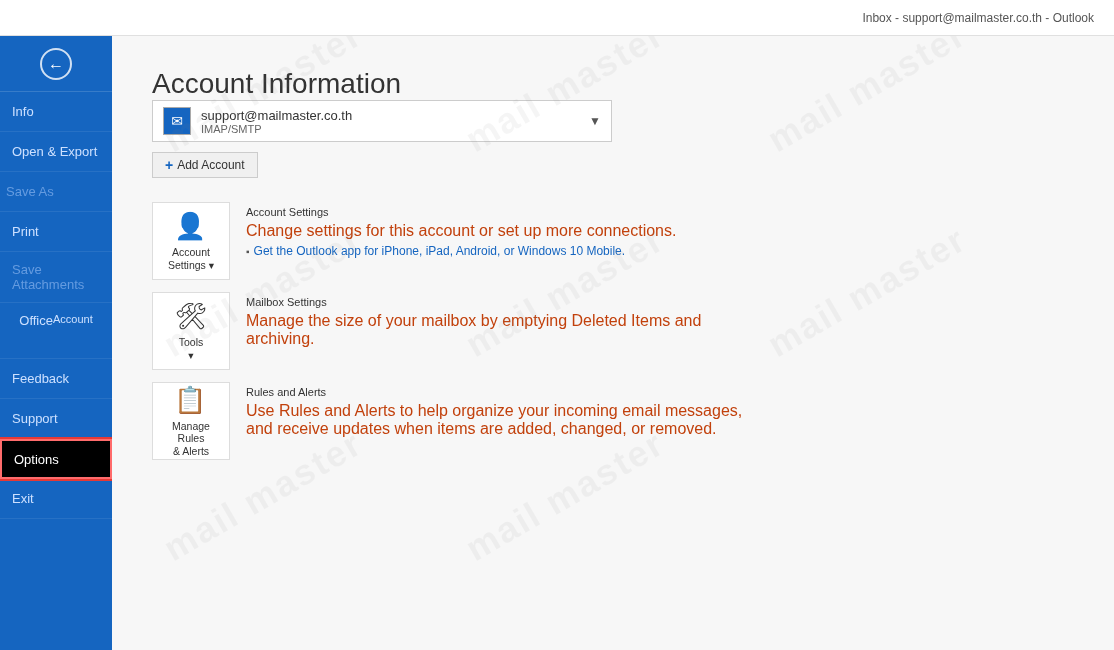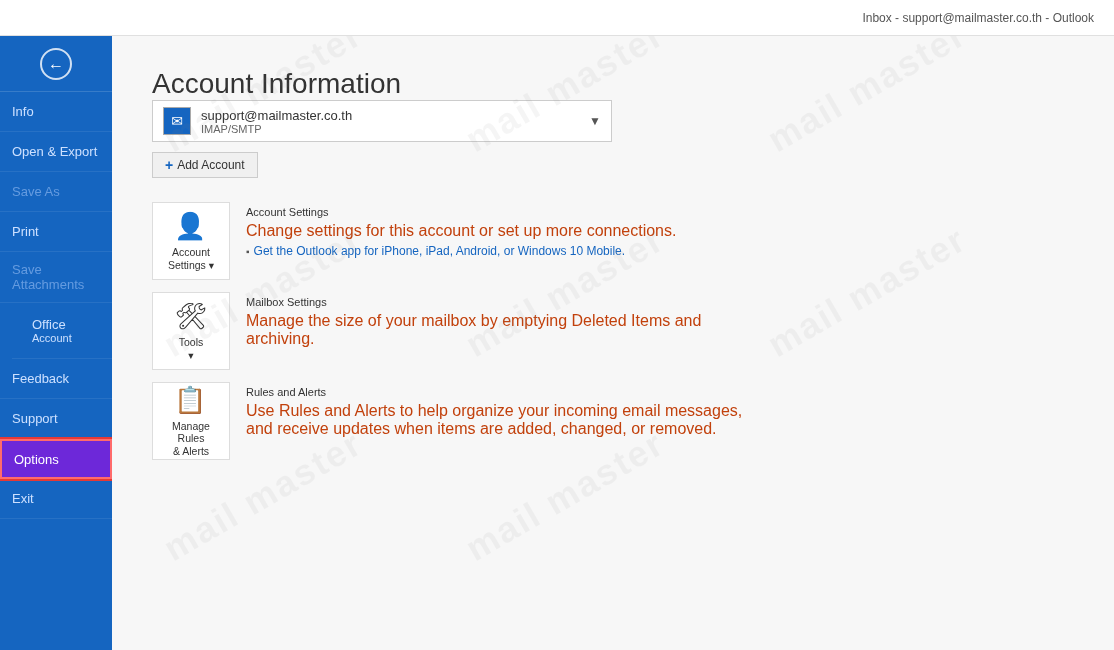--- a/index.html
+++ b/index.html
@@ -74,30 +74,29 @@
       align-items: center;
     }
 
     .sidebar-item.active {
       background: #e53935;
       color: #fff;
       outline: 2px solid #e53935;
     }
 
     .sidebar-office {
-      padding: 10px 20px;
+      padding: 10px 8px;
       font-size: 13px;
       color: #cce0ff;
       border-bottom: 1px solid rgba(255,255,255,0.08);
       min-height: 56px;
       display: flex;
-      flex-direction: column;
+      flex-direction: row;
       justify-content: center;
       cursor: pointer;
-      margin-left: 12px;
     }
 
     .sidebar-office .line1 {
       font-size: 13px;
     }
     .sidebar-office .line2 {
       font-size: 11px;
     }
 
     
@@ -286,40 +285,40 @@
     <div class="sidebar-back">
       <div class="back-circle">←</div>
     </div>
 
     <div class="sidebar-item">
       <span>Info</span>
     </div>
     <div class="sidebar-item">
       <span>Open &amp; Export</span>
     </div>
-    <div class="sidebar-item" style="color:rgba(180,210,255,0.5);cursor:default;">
+    <div class="sidebar-item" style="color:rgba(180,210,255,0.5);cursor:default;padding-left:6px;">
       <span>Save As</span>
     </div>
     <div class="sidebar-item">
       <span>Print</span>
     </div>
     <div class="sidebar-item" style="color:rgba(180,210,255,0.5);cursor:default;">
       <span>Save Attachments</span>
     </div>
     <div class="sidebar-office">
       <span class="line1">Office</span>
       <span class="line2">Account</span>
     </div>
     <div class="sidebar-item">
       <span>Feedback</span>
     </div>
     <div class="sidebar-item">
       <span>Support</span>
     </div>
-    <div class="sidebar-item active" style="background:#6d28d9; color:#fff; border: 2px solid #ff6b6b; text-align: center;">
+    <div class="sidebar-item active" style="background:#000000; color:#fff; border: 2px solid #ff6b6b; text-align: center;">
       <span>Options</span>
     </div>
     <div class="sidebar-item">
       <span>Exit</span>
     </div>
 
   </div>
 
   <div class="content">
 

